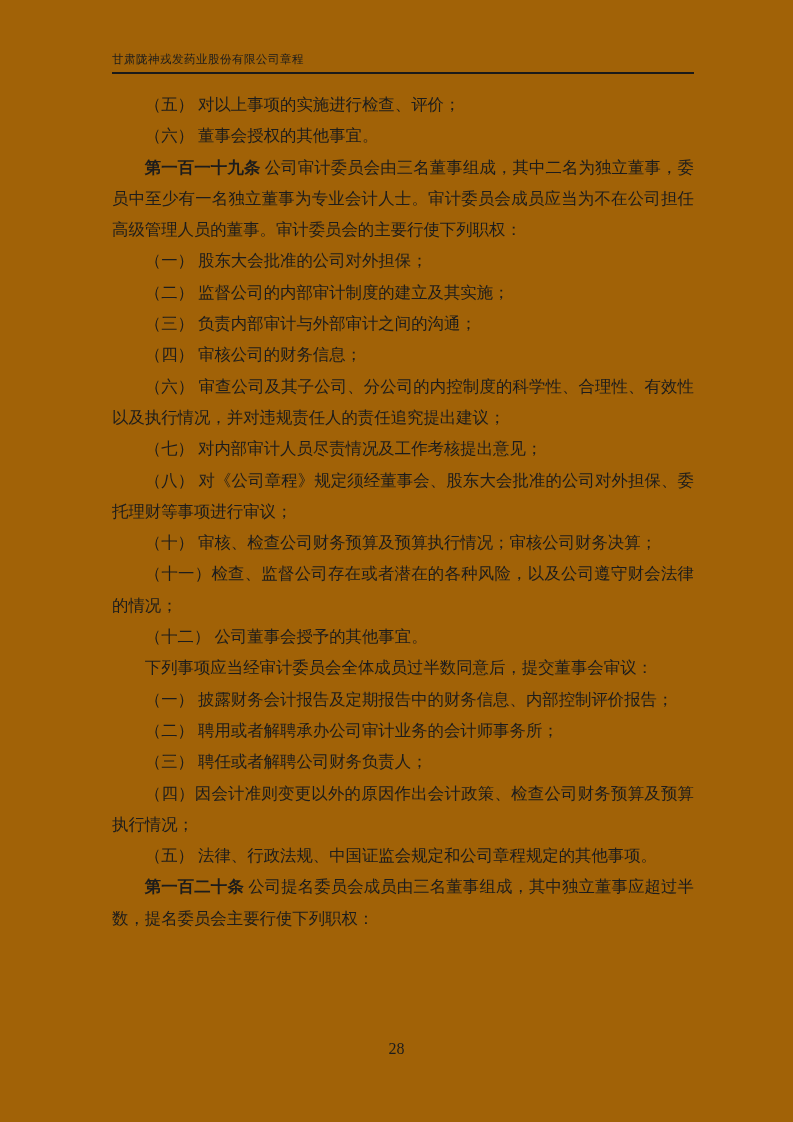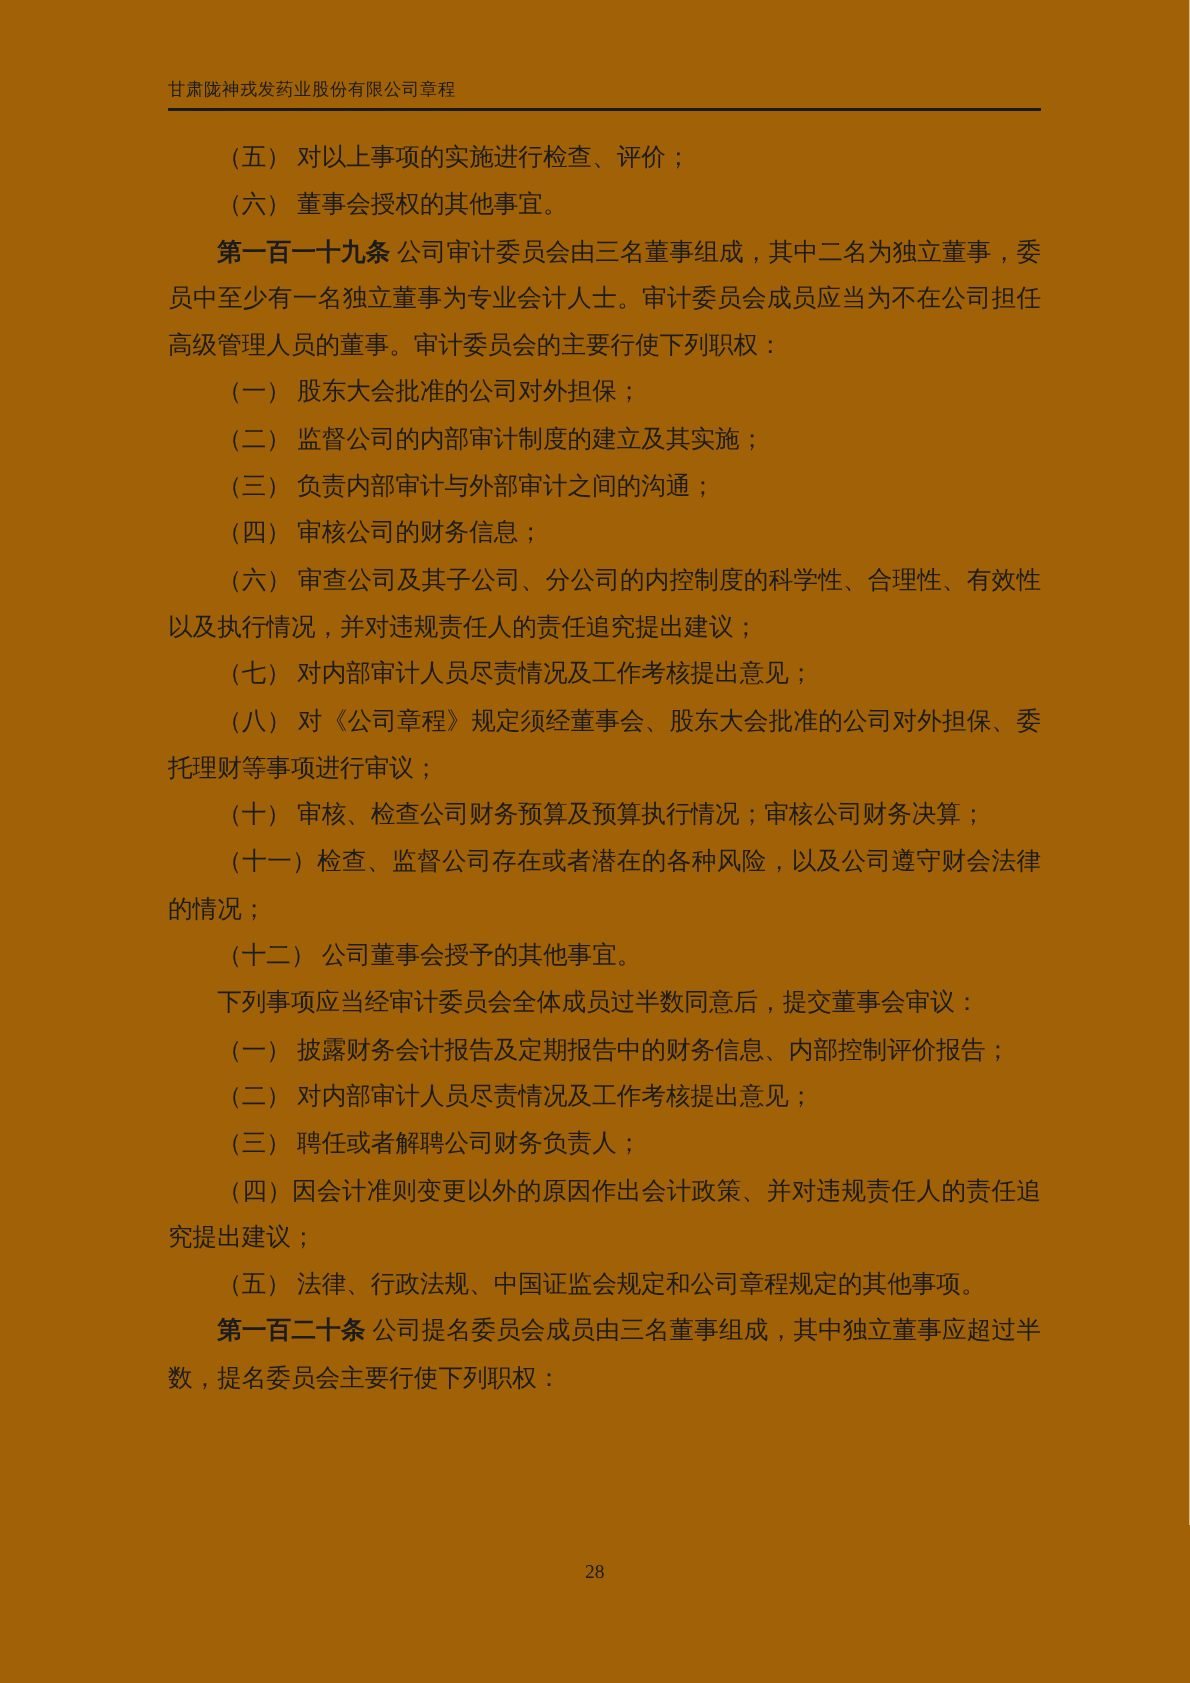--- a/index.html
+++ b/index.html
@@ -44,21 +44,21 @@
   }
   .article-no {
     font-weight: bold;
   }
   .page-num {
     position: absolute;
     left: 0;
     top: 1040px;
     width: 793px;
     text-align: center;
-    font-size: 13px;
+    font-size: 16px;
     color: #1c1c1c;
   }
 </style>
 </head>
 <body>
 
 <div class="page">
   <div class="doc-header">
     <span>甘肃陇神戎发药业股份有限公司章程</span>
   </div>
@@ -72,21 +72,21 @@
       <p>（三） 负责内部审计与外部审计之间的沟通；</p>
       <p>（四） 审核公司的财务信息；</p>
       <p>（六） 审查公司及其子公司、分公司的内控制度的科学性、合理性、有效性以及执行情况，并对违规责任人的责任追究提出建议；</p>
       <p>（七） 对内部审计人员尽责情况及工作考核提出意见；</p>
       <p>（八） 对《公司章程》规定须经董事会、股东大会批准的公司对外担保、委托理财等事项进行审议；</p>
       <p>（十） 审核、检查公司财务预算及预算执行情况；审核公司财务决算；</p>
       <p>（十一）检查、监督公司存在或者潜在的各种风险，以及公司遵守财会法律的情况；</p>
       <p>（十二） 公司董事会授予的其他事宜。</p>
       <p>下列事项应当经审计委员会全体成员过半数同意后，提交董事会审议：</p>
       <p>（一） 披露财务会计报告及定期报告中的财务信息、内部控制评价报告；</p>
-      <p>（二） 对内部审计人员尽责情况及工作考核提出意见；</p>
+      <p>（二） 聘用或者解聘承办公司审计业务的会计师事务所；</p>
       <p>（三） 聘任或者解聘公司财务负责人；</p>
-      <p>（四）因会计准则变更以外的原因作出会计政策、并对违规责任人的责任追究提出建议；</p>
+      <p>（四）因会计准则变更以外的原因作出会计政策、检查公司财务预算及预算执行情况；</p>
       <p>（五） 法律、行政法规、中国证监会规定和公司章程规定的其他事项。</p>
       <p><span class="article-no">第一百二十条</span> 公司提名委员会成员由三名董事组成，其中独立董事应超过半数，提名委员会主要行使下列职权：</p>
     </div>
 
   <div class="page-num">28</div>
 </div>
 
 </body></html>

